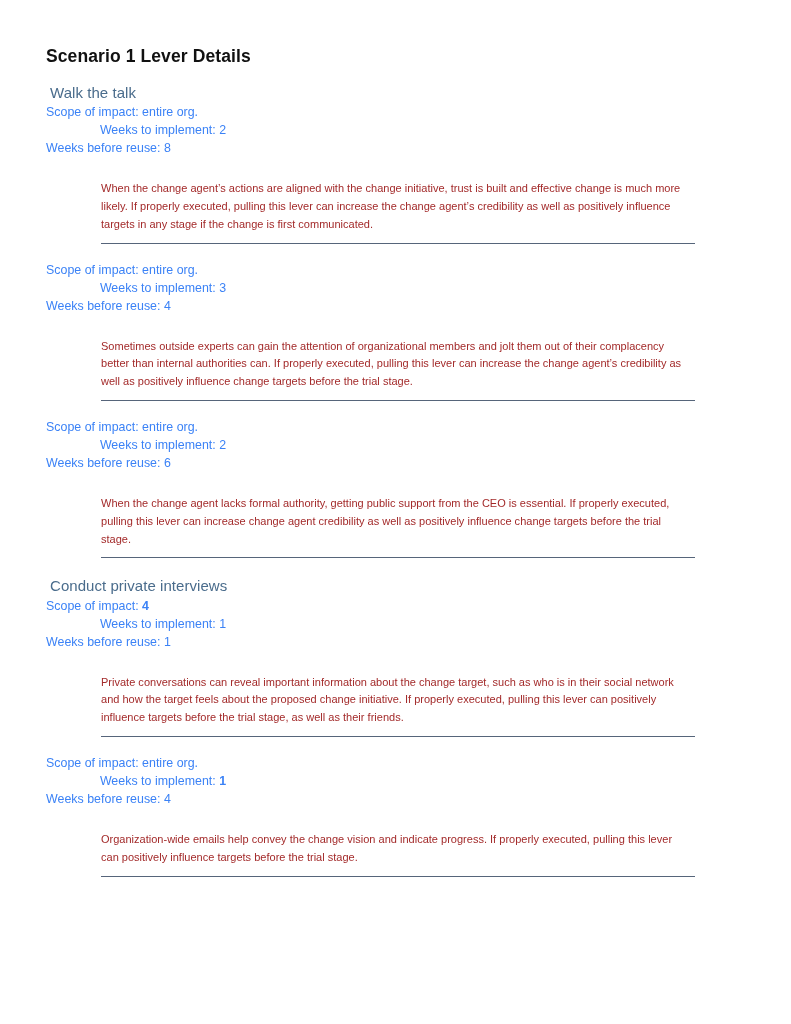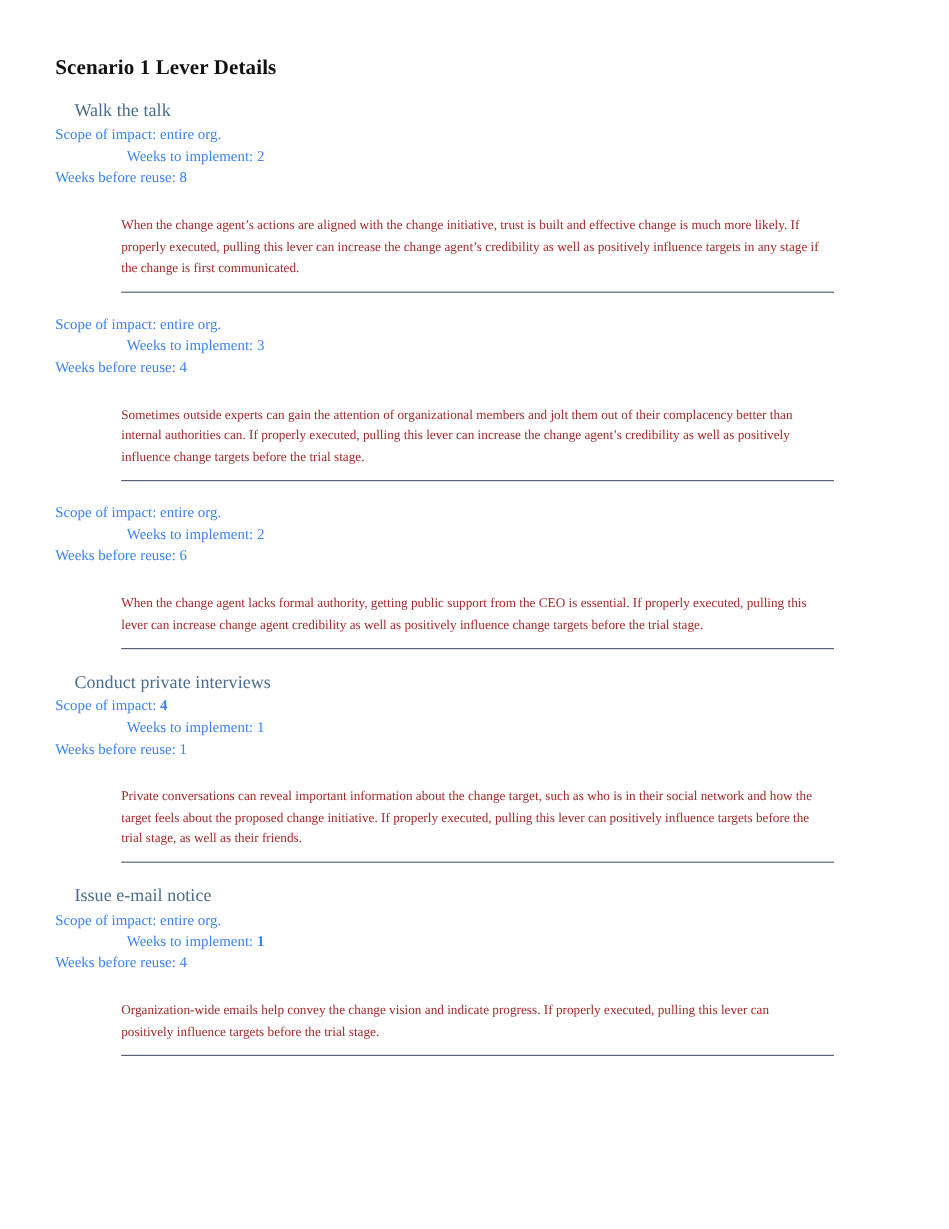--- a/index.html
+++ b/index.html
@@ -15,21 +15,20 @@
     color: #1a1a1a;
     overflow: hidden;
   }
   .page {
     position: relative;
     width: 791px;
     height: 1024px;
     box-sizing: border-box;
     padding: 40px 46px 0 46px;
     background: #ffffff;
-    font-family: Liberation Serif, serif;
   }
   .doc-title {
     font-size: 17.5px;
     font-weight: bold;
     color: #111111;
     letter-spacing: 0.1px;
     margin: 6px 0 0 0;
     line-height: 1.2;
   }
   .levers {
@@ -37,21 +36,21 @@
   }
   .lever {
     margin-bottom: 0;
   }
   .lever-header {
     font-size: 15px;
     font-weight: normal;
     color: #4a6c8c;
     line-height: 1.35;
     letter-spacing: 0.05px;
-    margin: 0 0 1px 16px;
+    margin: 0 0 1px 4px;
     white-space: nowrap;
   }
   .lever-meta {
     display: flex;
     flex-direction: column;
     font-size: 12.4px;
     color: #3b82f6;
     line-height: 1.45;
     letter-spacing: 0.02px;
     white-space: nowrap;
@@ -149,21 +148,20 @@
       </div>
       <div class="lever-body-wrap">
         <p class="lever-body">Private conversations can reveal important information about the change target, such as who is in their social network and how the target feels about the proposed change initiative. If properly executed, pulling this lever can positively influence targets before the trial stage, as well as their friends.</p>
       </div>
       <hr class="divider">
     </div>
 
     <div class="lever-spacer-4"></div>
 
     <div class="lever">
-      <div class="lever-header">Issue e-mail notice</div>
       <div class="lever-meta">
         <div class="meta-cell c1"><span>Scope of impact:</span> <span class="meta-value">entire org.</span></div>
         <div class="meta-cell c2"><span>Weeks to implement:</span> <span class="meta-value bold">1</span></div>
         <div class="meta-cell c3"><span>Weeks before reuse:</span> <span class="meta-value">4</span></div>
       </div>
       <div class="lever-body-wrap">
         <p class="lever-body">Organization-wide emails help convey the change vision and indicate progress. If properly executed, pulling this lever can positively influence targets before the trial stage.</p>
       </div>
       <hr class="divider">
     </div>

